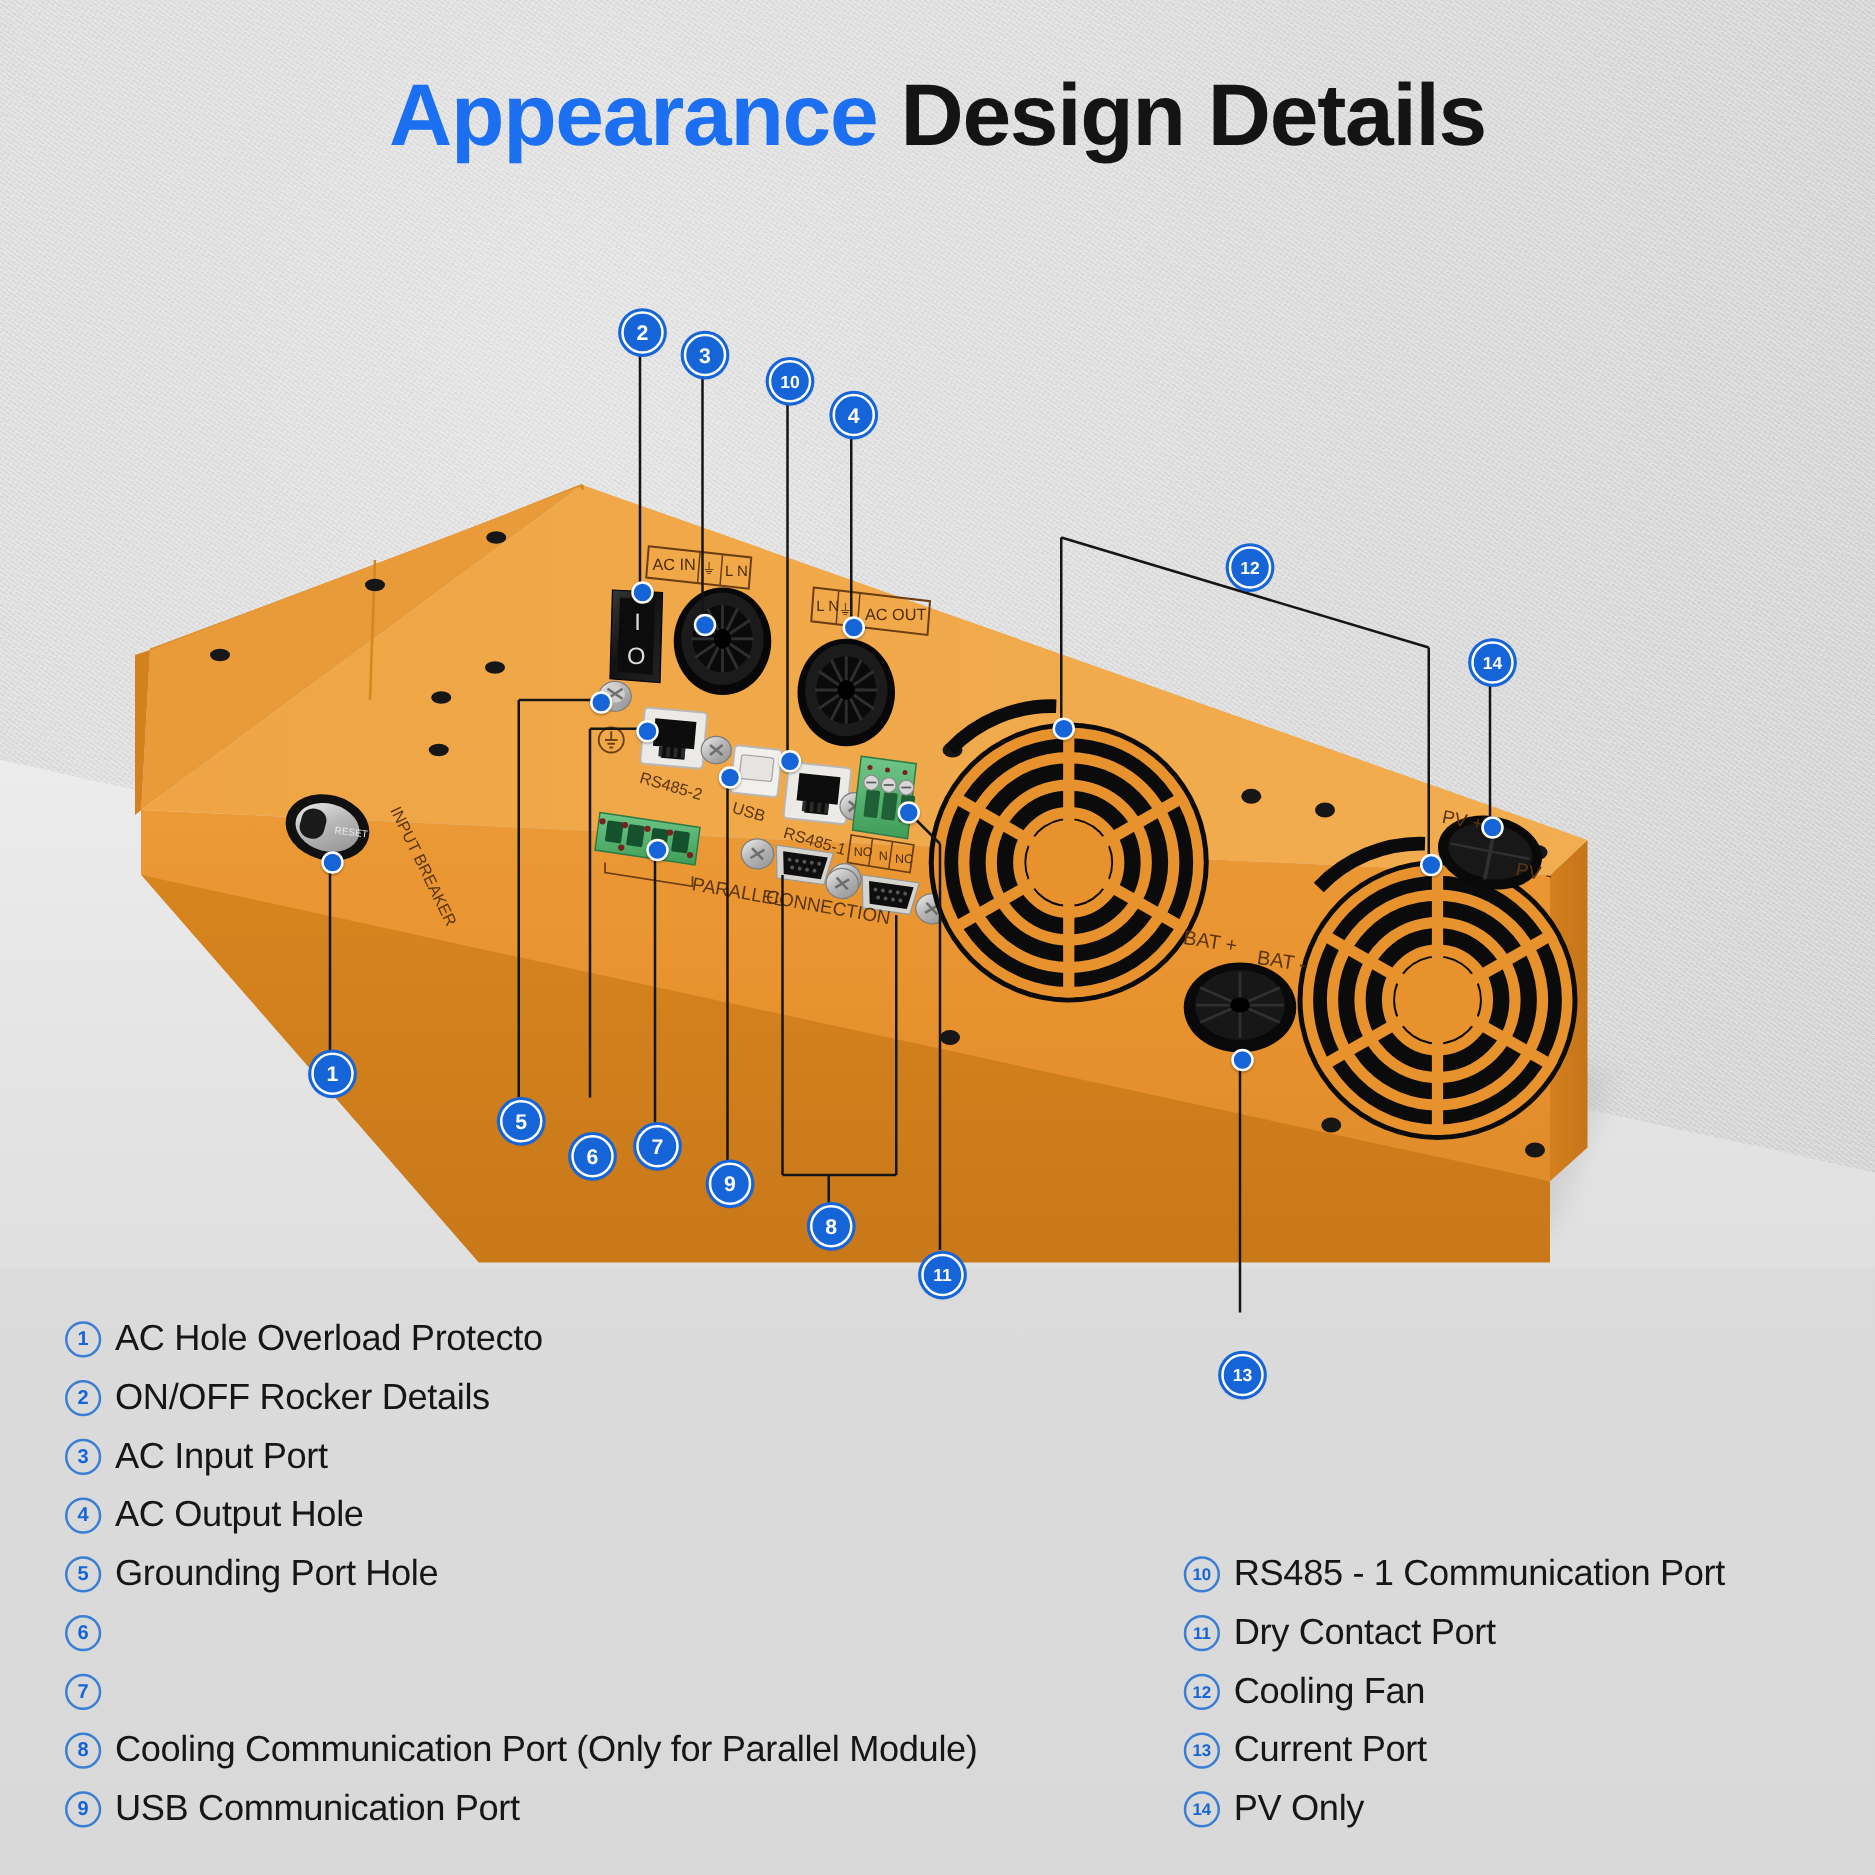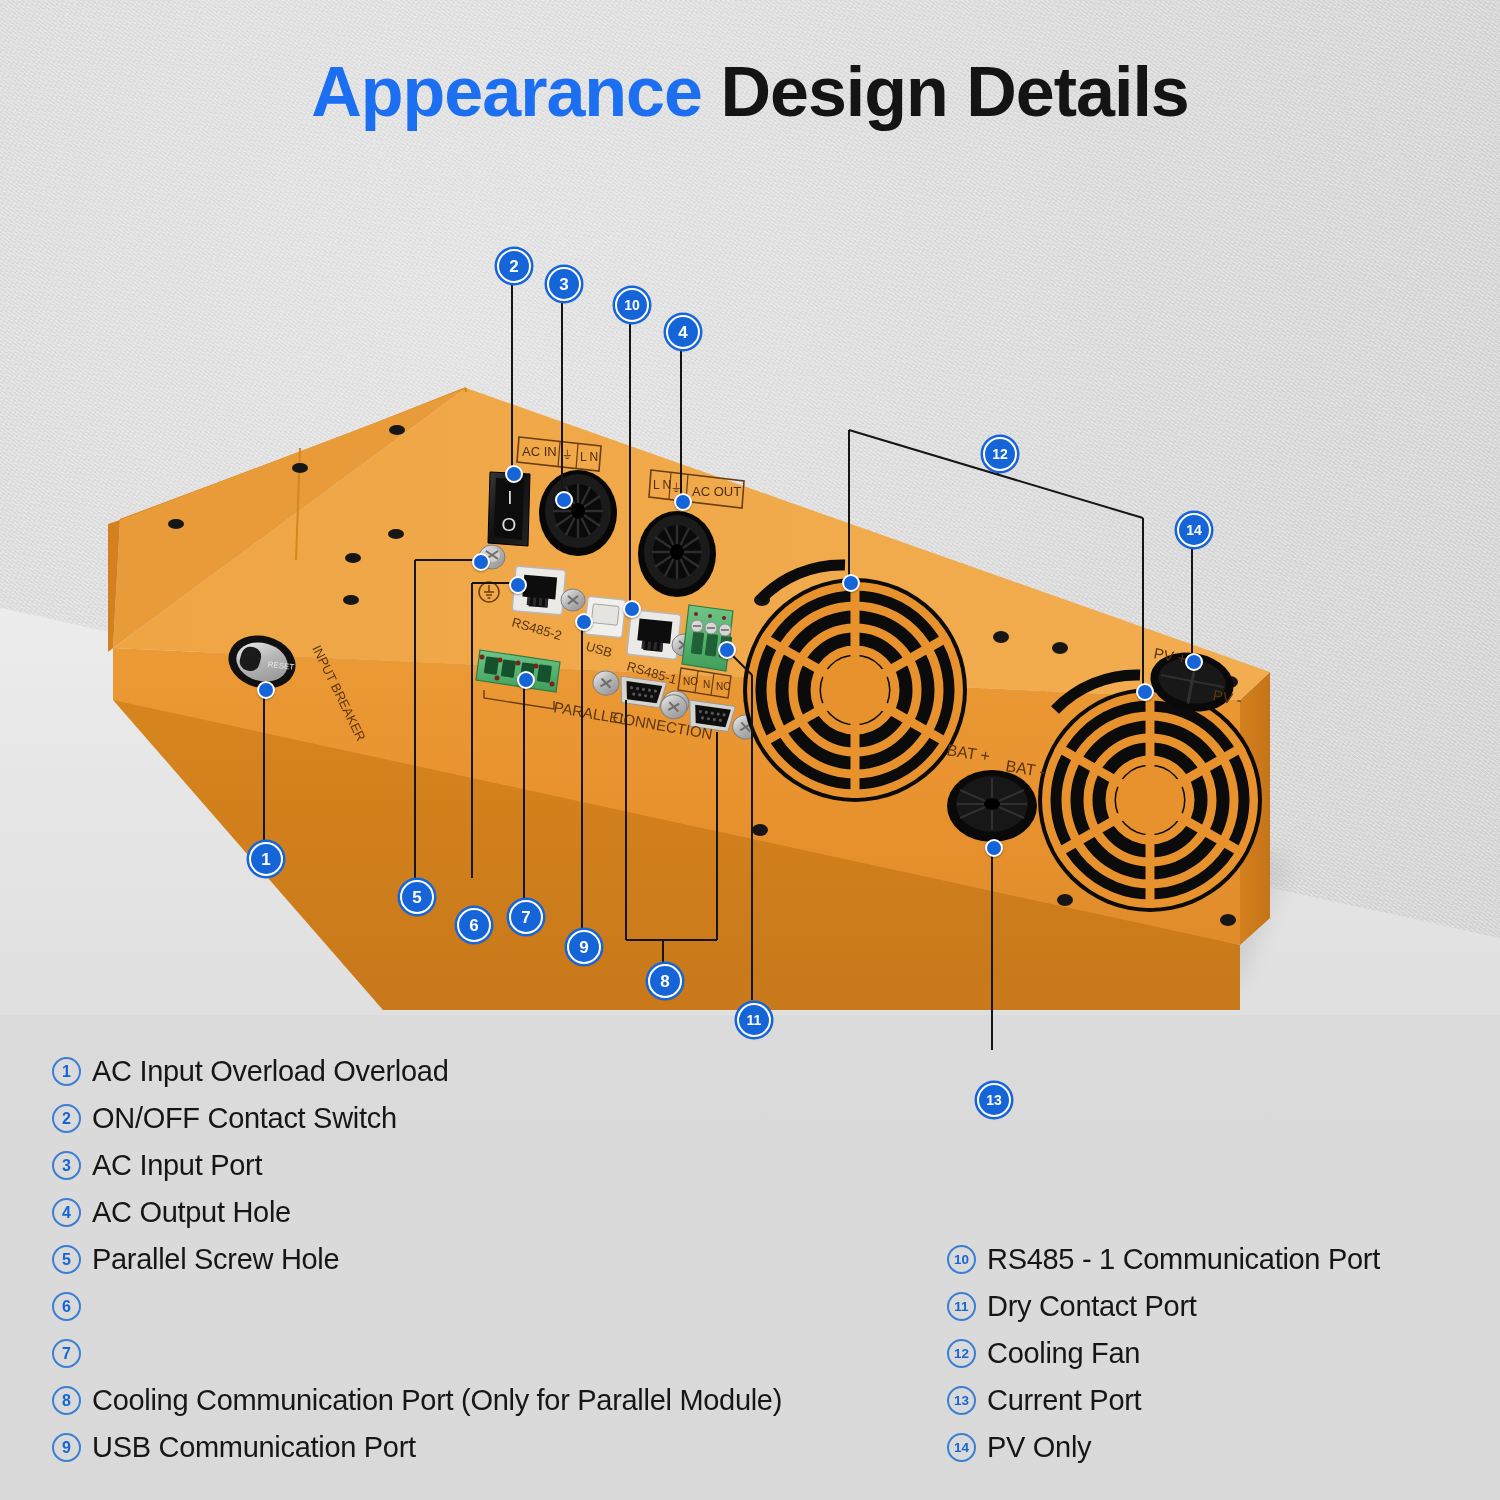--- a/index.html
+++ b/index.html
@@ -544,37 +544,37 @@
   <div class="cal sm" style="left:977px;top:1083px;">13</div>
 
   <div class="dot" style="left:1185px;top:653px;"></div>
   <div class="cal sm" style="left:1177px;top:513px;">14</div>
 </div>
 
 <div class="legend">
   <div class="lg-col left">
     <div class="lg-row">
       <div class="lg-num">1</div>
-      <div class="lg-txt">AC Input Overload Overload</div>
+      <div class="lg-txt">AC Hole Overload Protecto</div>
     </div>
     <div class="lg-row">
       <div class="lg-num">2</div>
-      <div class="lg-txt">ON/OFF Contact Switch</div>
+      <div class="lg-txt">ON/OFF Rocker Details</div>
     </div>
     <div class="lg-row">
       <div class="lg-num">3</div>
       <div class="lg-txt">AC Input Port</div>
     </div>
     <div class="lg-row">
       <div class="lg-num">4</div>
       <div class="lg-txt">AC Output Hole</div>
     </div>
     <div class="lg-row">
       <div class="lg-num">5</div>
-      <div class="lg-txt">Parallel Screw Hole</div>
+      <div class="lg-txt">Grounding Port Hole</div>
     </div>
     <div class="lg-row">
       <div class="lg-num">6</div>
     </div>
     <div class="lg-row">
       <div class="lg-num">7</div>
     </div>
     <div class="lg-row">
       <div class="lg-num">8</div>
       <div class="lg-txt">Cooling Communication Port (Only for Parallel Module)</div>

